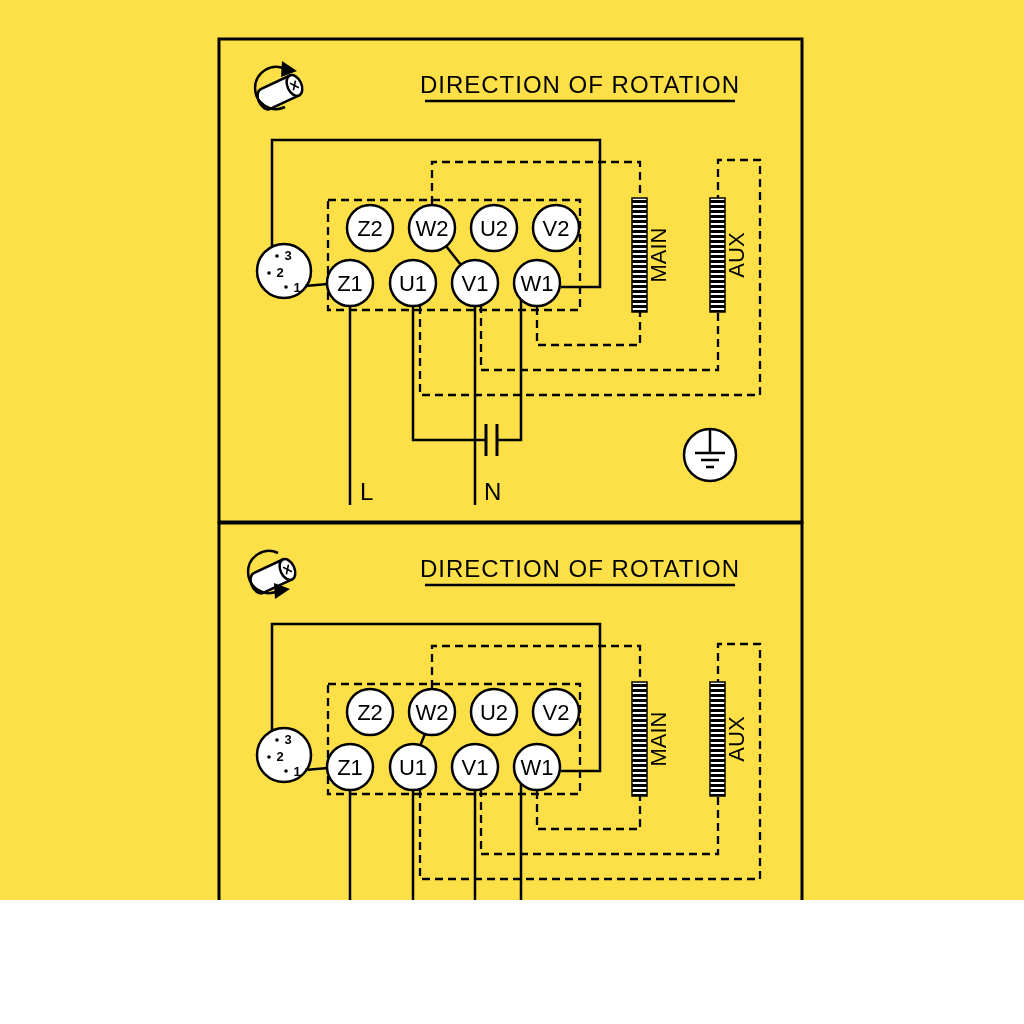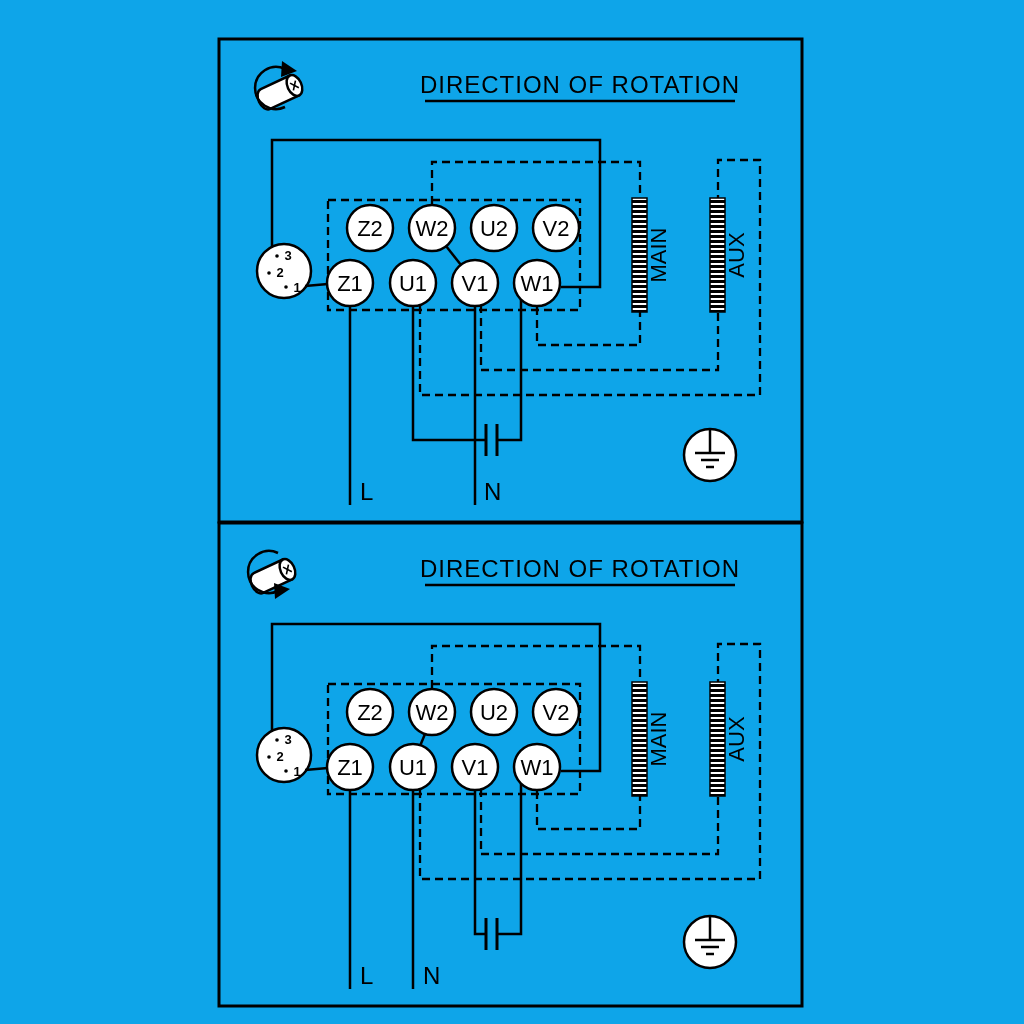--- a/index.html
+++ b/index.html
@@ -1,20 +1,20 @@
 <!DOCTYPE html>
 <html><head>
 <meta charset="utf-8">
 <style>
   html, body { margin: 0; padding: 0; background: #ffffff; }
   .canvas {
     position: relative;
     width: 1024px;
-    height: 1024px;
-    background: #0ea5e9;
+    height: 900px;
+    background: #fde047;
     font-family: "Liberation Sans", sans-serif;
   }
   svg { display: block; }
   .frame  { fill: none; stroke: #000; stroke-width: 3; }
   .wire   { fill: none; stroke: #000; stroke-width: 2.5; }
   .thin   { fill: none; stroke: #000; stroke-width: 1.6; }
   .dash   { fill: none; stroke: #000; stroke-width: 2.3; stroke-dasharray: 8 5; }
   .node   { fill: #fff; stroke: #000; stroke-width: 2.5; }
   .plate  { fill: none; stroke: #000; stroke-width: 3; }
   .coilbar{ stroke: #000; stroke-width: 1.5; }

